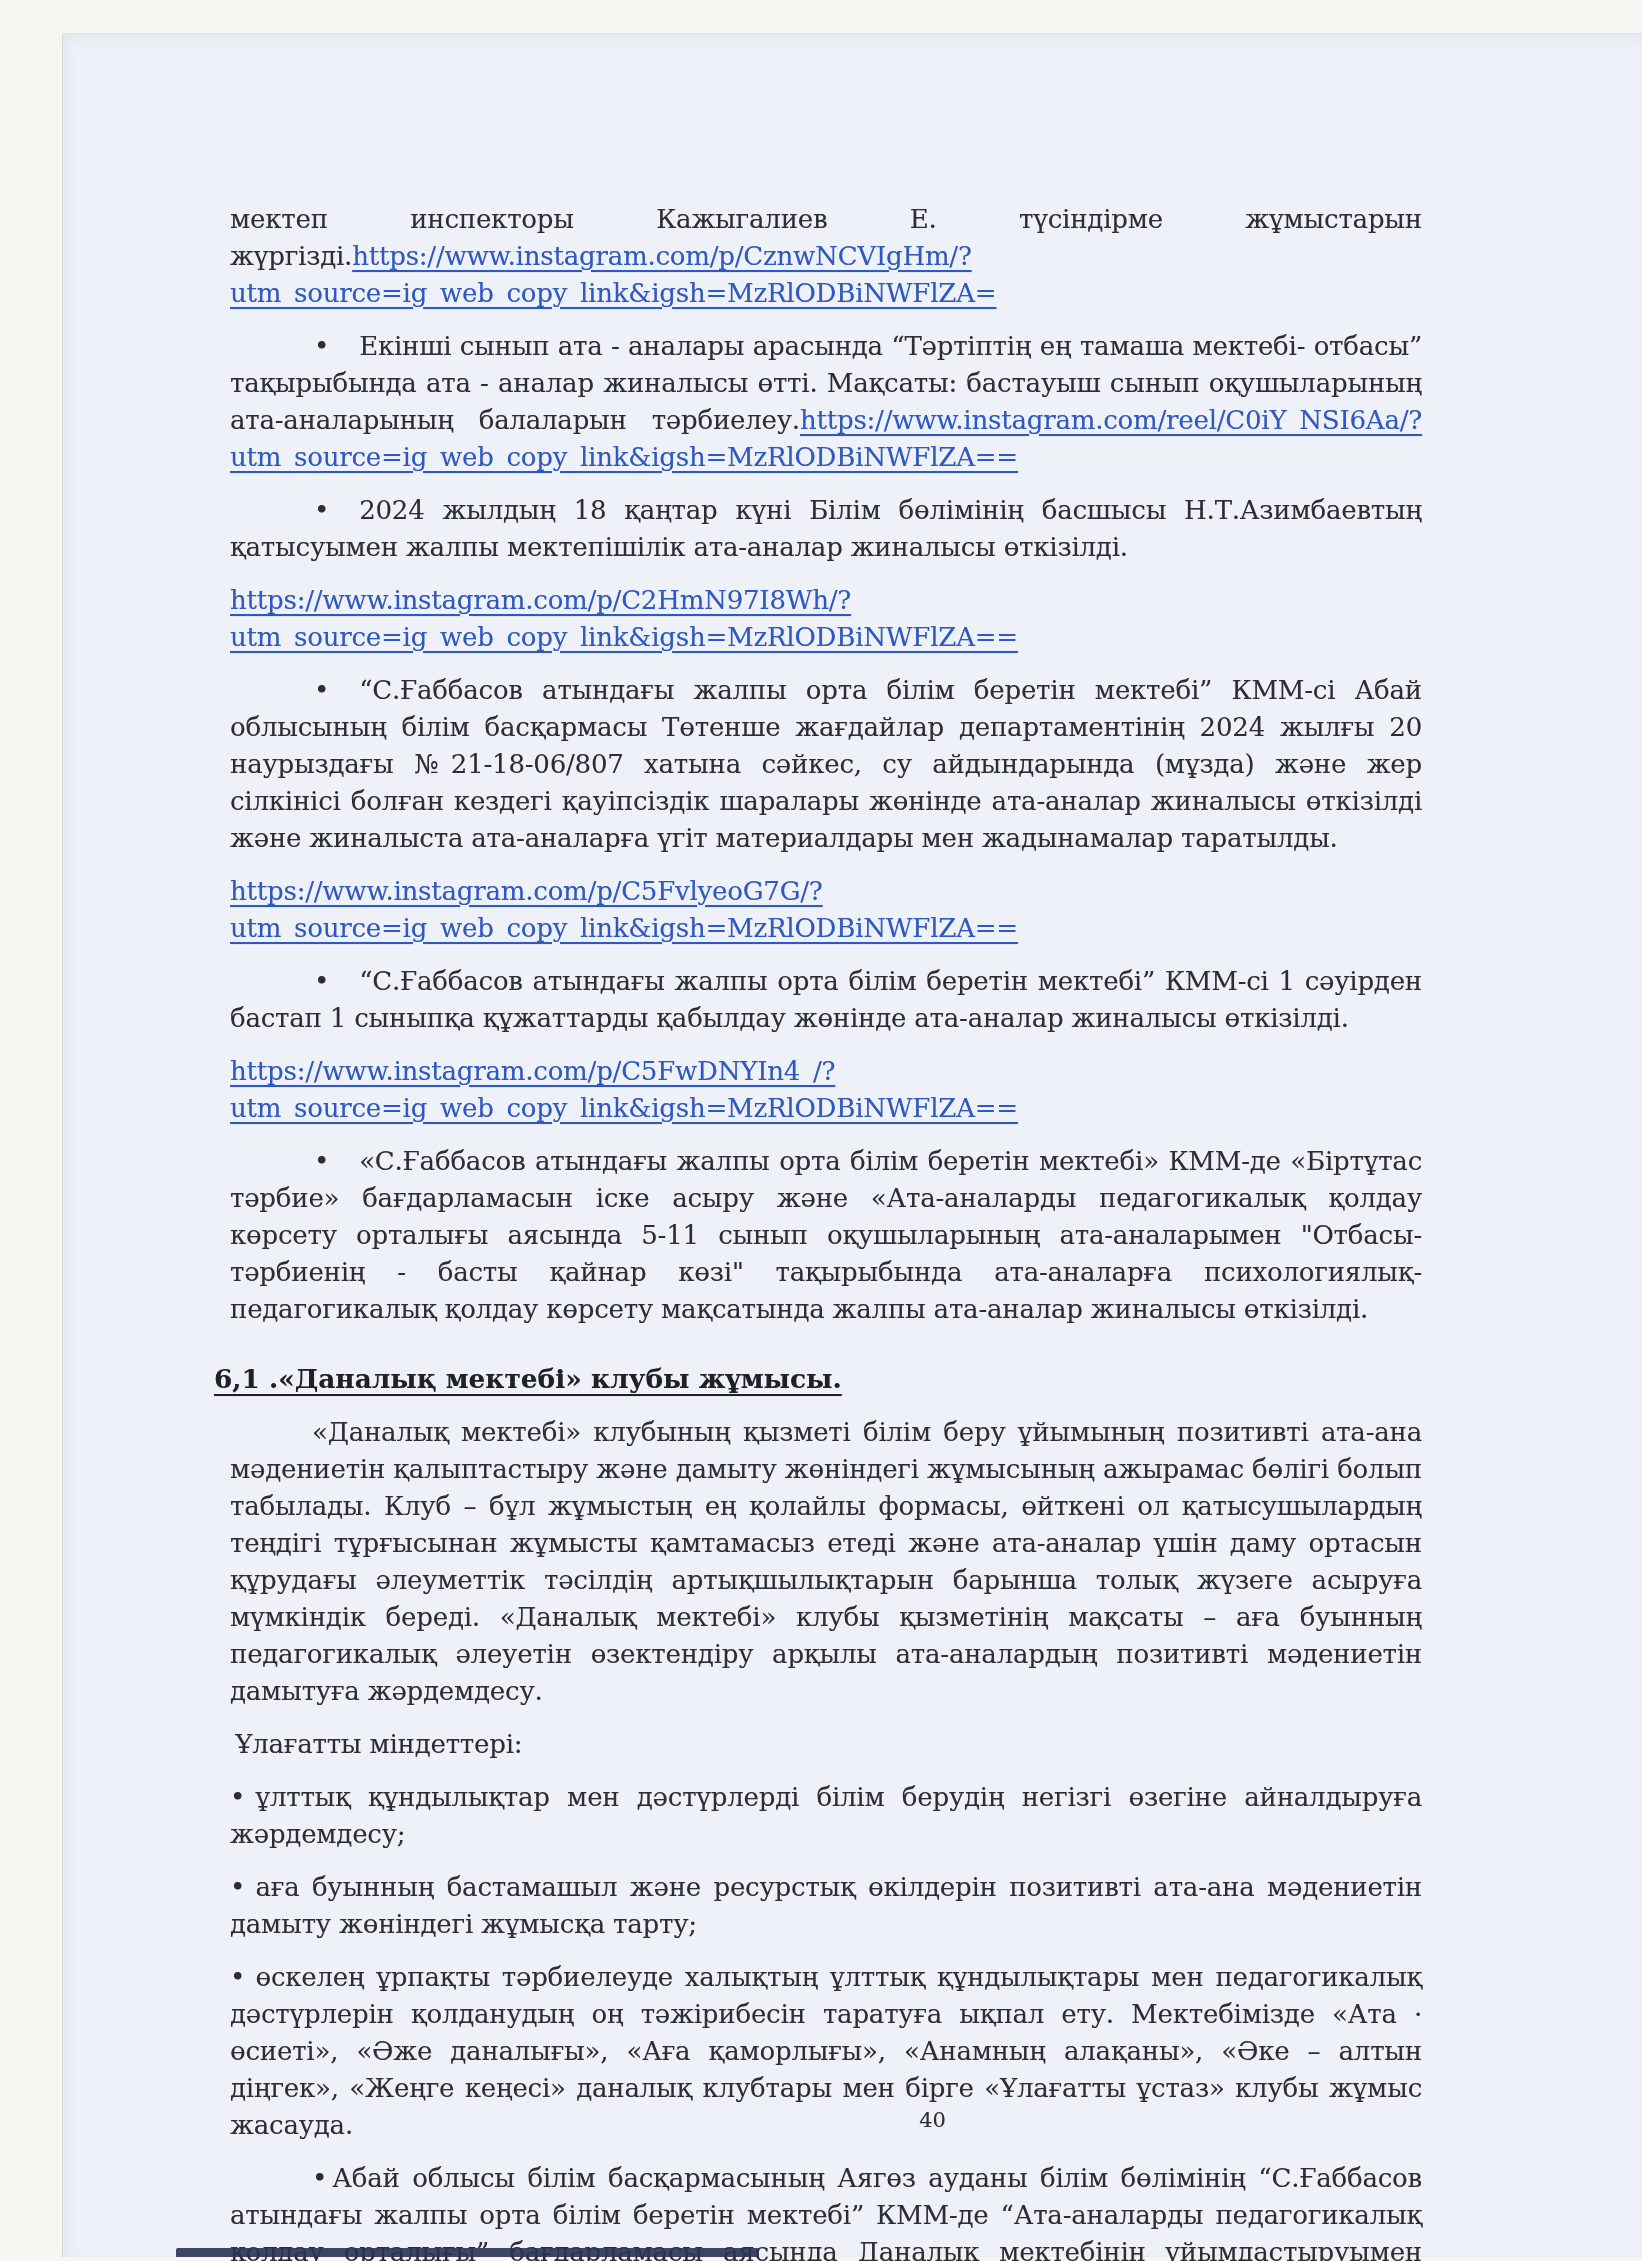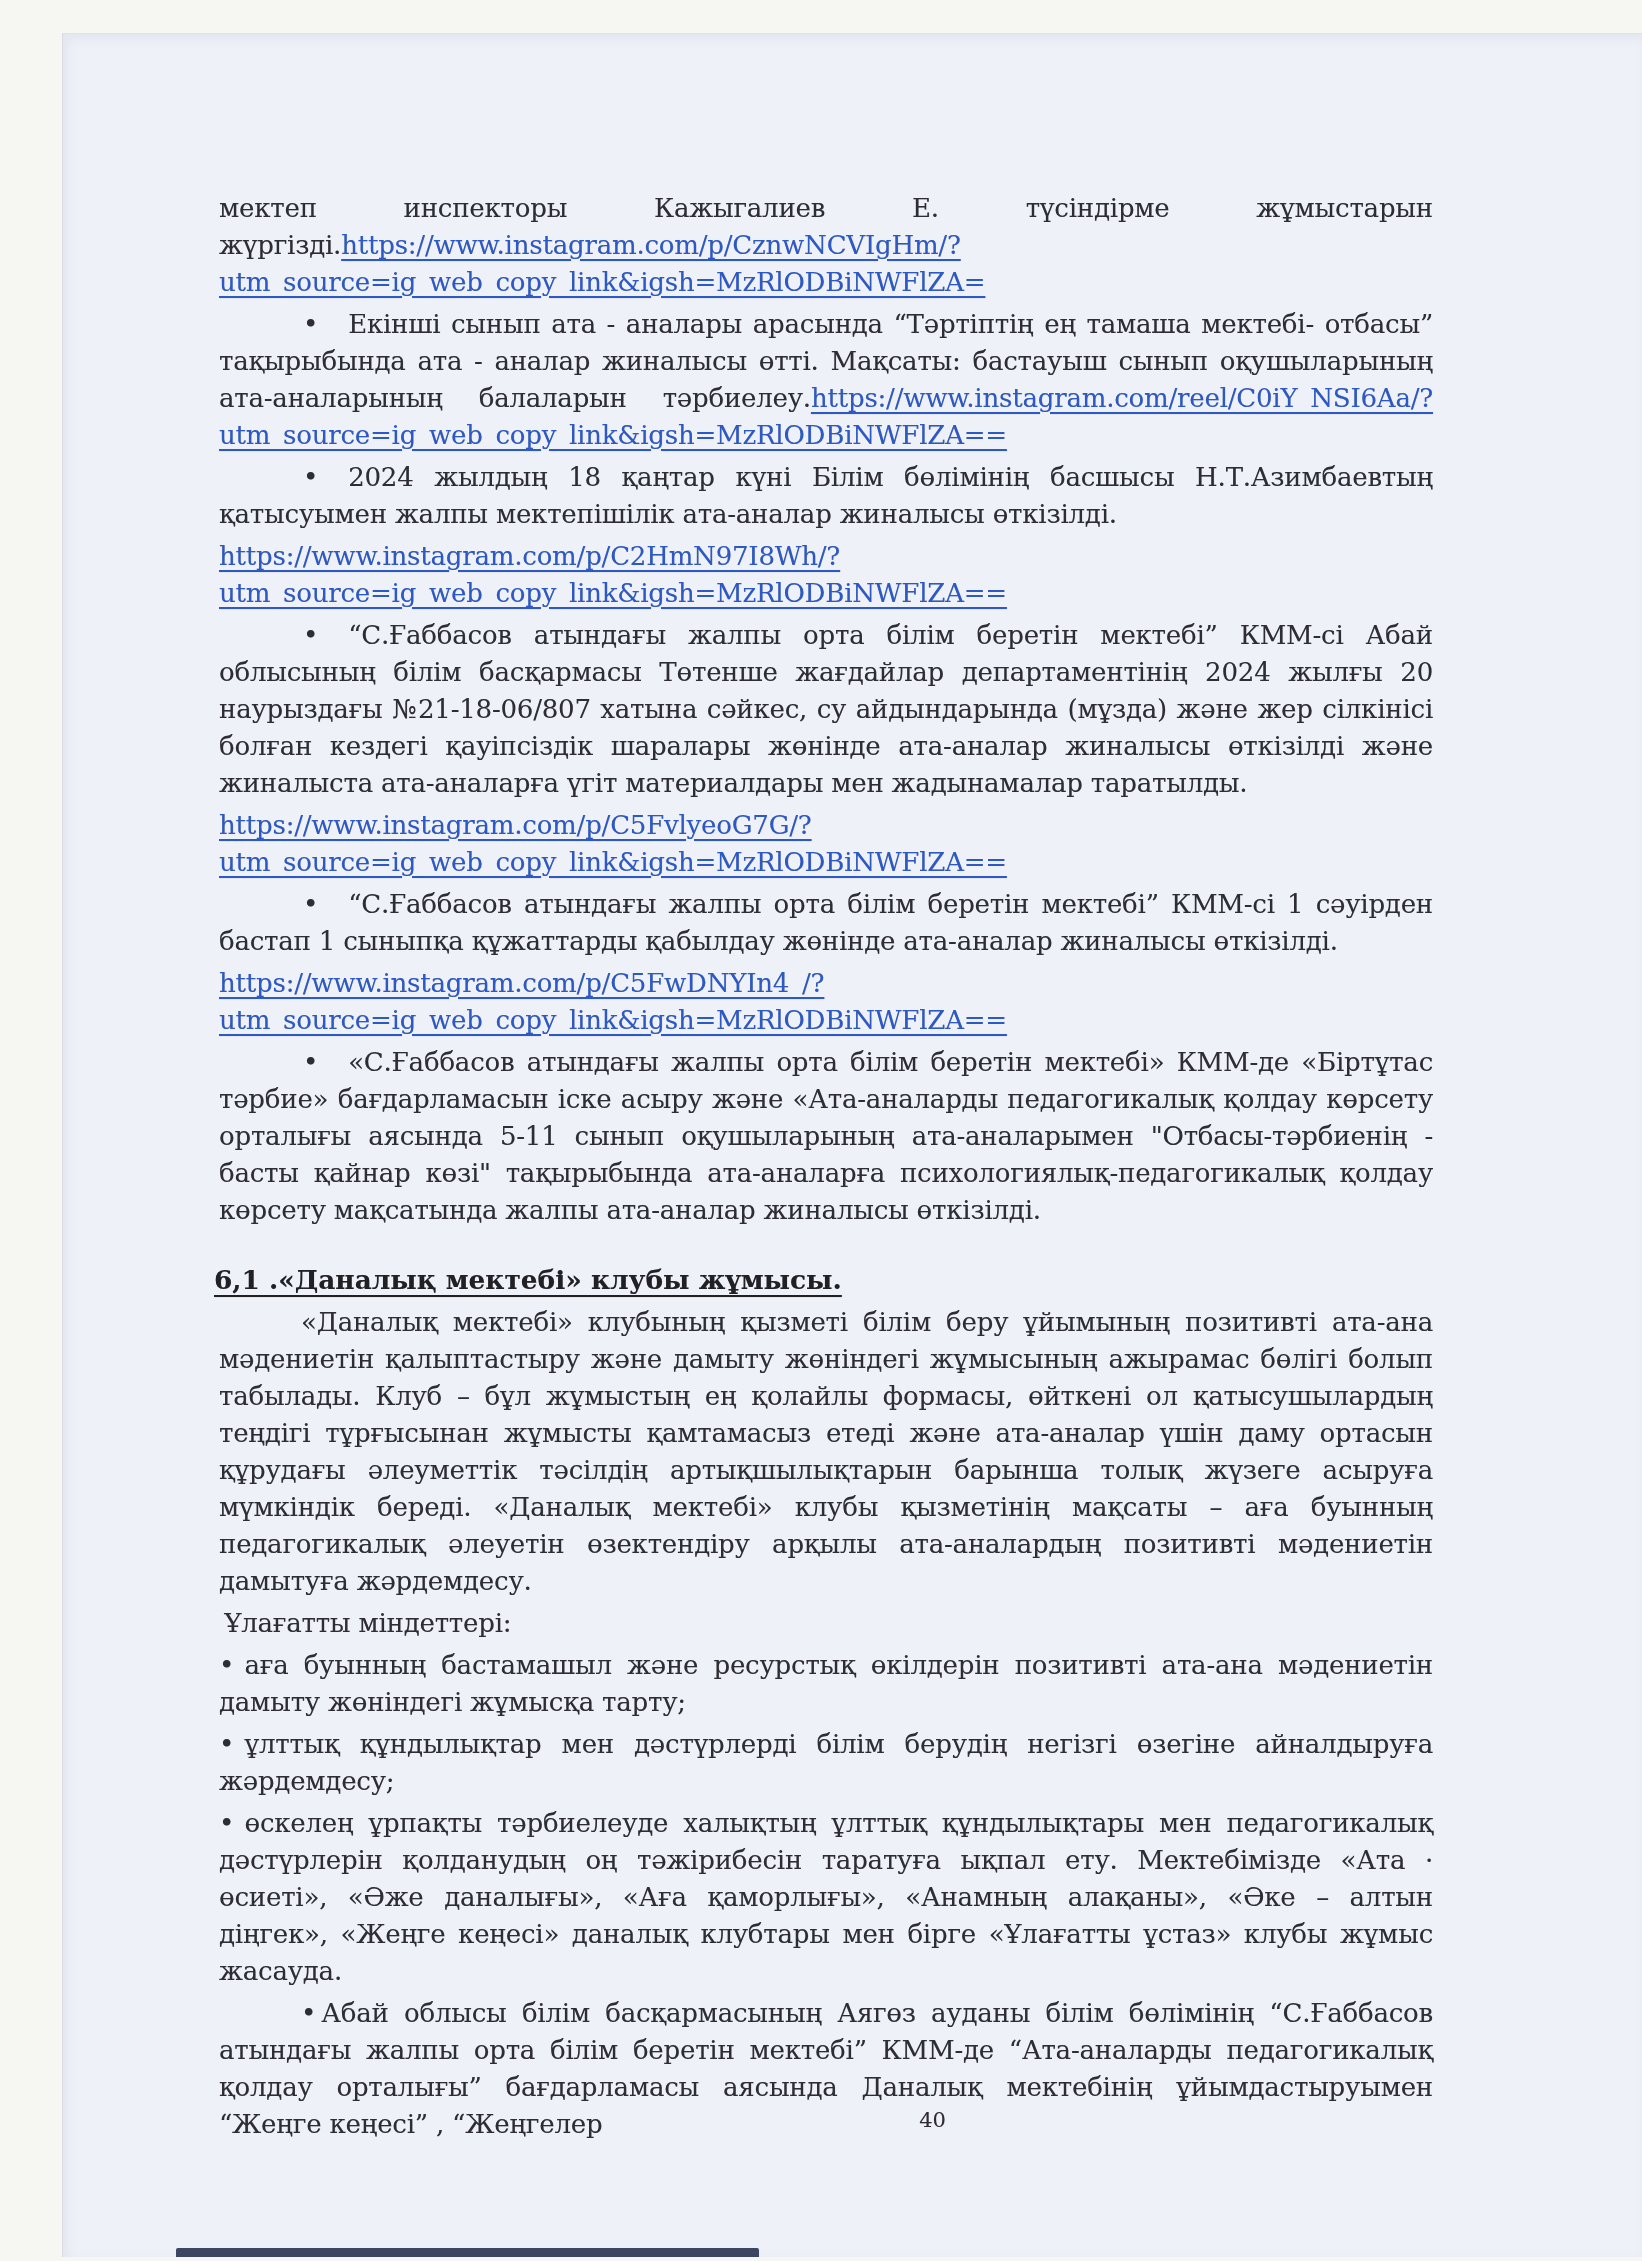--- a/index.html
+++ b/index.html
@@ -14,21 +14,21 @@
     background:#eef1f8;
     border-left:1.3px solid #d9dbe1; border-top:1.3px solid #e0e2e7;
     box-shadow: inset 3.9px 3.9px 11.6px rgba(120,130,150,0.10);
   }
   .content {
     position:absolute; left:151px; top:151px; width:1224px;
     color:#2d2d33;
     text-shadow:0.2px 0.2px 0.5px rgba(40,40,55,0.30);
   }
   p.para {
-    margin:5px;
+    margin:16px;
     font-size:26px; line-height:37px; letter-spacing:-0.2px;
     text-align:justify;
     hyphens:none;
   }
   .li    { text-indent:84px; }
   .m-gap { padding-right:30px; }
   .m-sm  { padding-right:10.3px; }
   .m-none{ padding-right:5.2px; }
   a.link {
     color:#2d59c4;
@@ -84,22 +84,22 @@
       <p class="para"><a class="link">https://www.instagram.com/p/C5FwDNYIn4_/?utm_source=ig_web_copy_link&amp;igsh=MzRlODBiNWFlZA==</a></p>
 
       <p class="para li"><span class="m-gap">•</span><span>«С.Ғаббасов атындағы жалпы орта білім беретін мектебі» КММ-де «Біртұтас тәрбие» бағдарламасын іске асыру және «Ата-аналарды педагогикалық қолдау көрсету орталығы аясында 5-11 сынып оқушыларының ата-аналарымен "Отбасы-тәрбиенің - басты қайнар көзі" тақырыбында ата-аналарға психологиялық-педагогикалық қолдау көрсету мақсатында жалпы ата-аналар жиналысы өткізілді.</span></p>
 
       <h2 class="heading"><span class="hu">6,1 .«Даналық мектебі» клубы жұмысы.</span></h2>
 
       <p class="para firstindent"><span>«Даналық мектебі» клубының қызметі білім беру ұйымының позитивті ата-ана мәдениетін қалыптастыру және дамыту жөніндегі жұмысының ажырамас бөлігі болып табылады. Клуб – бұл жұмыстың ең қолайлы формасы, өйткені ол қатысушылардың теңдігі тұрғысынан жұмысты қамтамасыз етеді және ата-аналар үшін даму ортасын құрудағы әлеуметтік тәсілдің артықшылықтарын барынша толық жүзеге асыруға мүмкіндік береді. «Даналық мектебі» клубы қызметінің мақсаты – аға буынның педагогикалық әлеуетін өзектендіру арқылы ата-аналардың позитивті мәдениетін дамытуға жәрдемдесу.</span></p>
 
       <p class="para tasklabel"><span>Ұлағатты міндеттері:</span></p>
 
+      <p class="para"><span class="m-sm">•</span><span>ұлттық құндылықтар мен дәстүрлерді білім берудің негізгі өзегіне айналдыруға жәрдемдесу;</span></p>
       <p class="para"><span class="m-sm">•</span><span>аға буынның бастамашыл және ресурстық өкілдерін позитивті ата-ана мәдениетін дамыту жөніндегі жұмысқа тарту;</span></p>
-      <p class="para"><span class="m-sm">•</span><span>ұлттық құндылықтар мен дәстүрлерді білім берудің негізгі өзегіне айналдыруға жәрдемдесу;</span></p>
       <p class="para"><span class="m-sm">•</span><span>өскелең ұрпақты тәрбиелеуде халықтың ұлттық құндылықтары мен педагогикалық дәстүрлерін қолданудың оң тәжірибесін таратуға ықпал ету. Мектебімізде «Ата · өсиеті», «Әже даналығы», «Аға қаморлығы», «Анамның алақаны», «Әке – алтын діңгек», «Жеңге кеңесі» даналық клубтары мен бірге «Ұлағатты ұстаз» клубы жұмыс жасауда.</span></p>
 
       <p class="para final"><span class="m-none">•</span><span>Абай облысы білім басқармасының Аягөз ауданы білім бөлімінің “С.Ғаббасов атындағы жалпы орта білім беретін мектебі” КММ-де “Ата-аналарды педагогикалық қолдау орталығы” бағдарламасы аясында Даналық мектебінің ұйымдастыруымен “Жеңге кеңесі” , “Жеңгелер</span></p>
 
       <div class="pageno"><span>40</span></div>
     </div>
 
     <div class="bottom-strip"></div>
   </div>
 </div>

